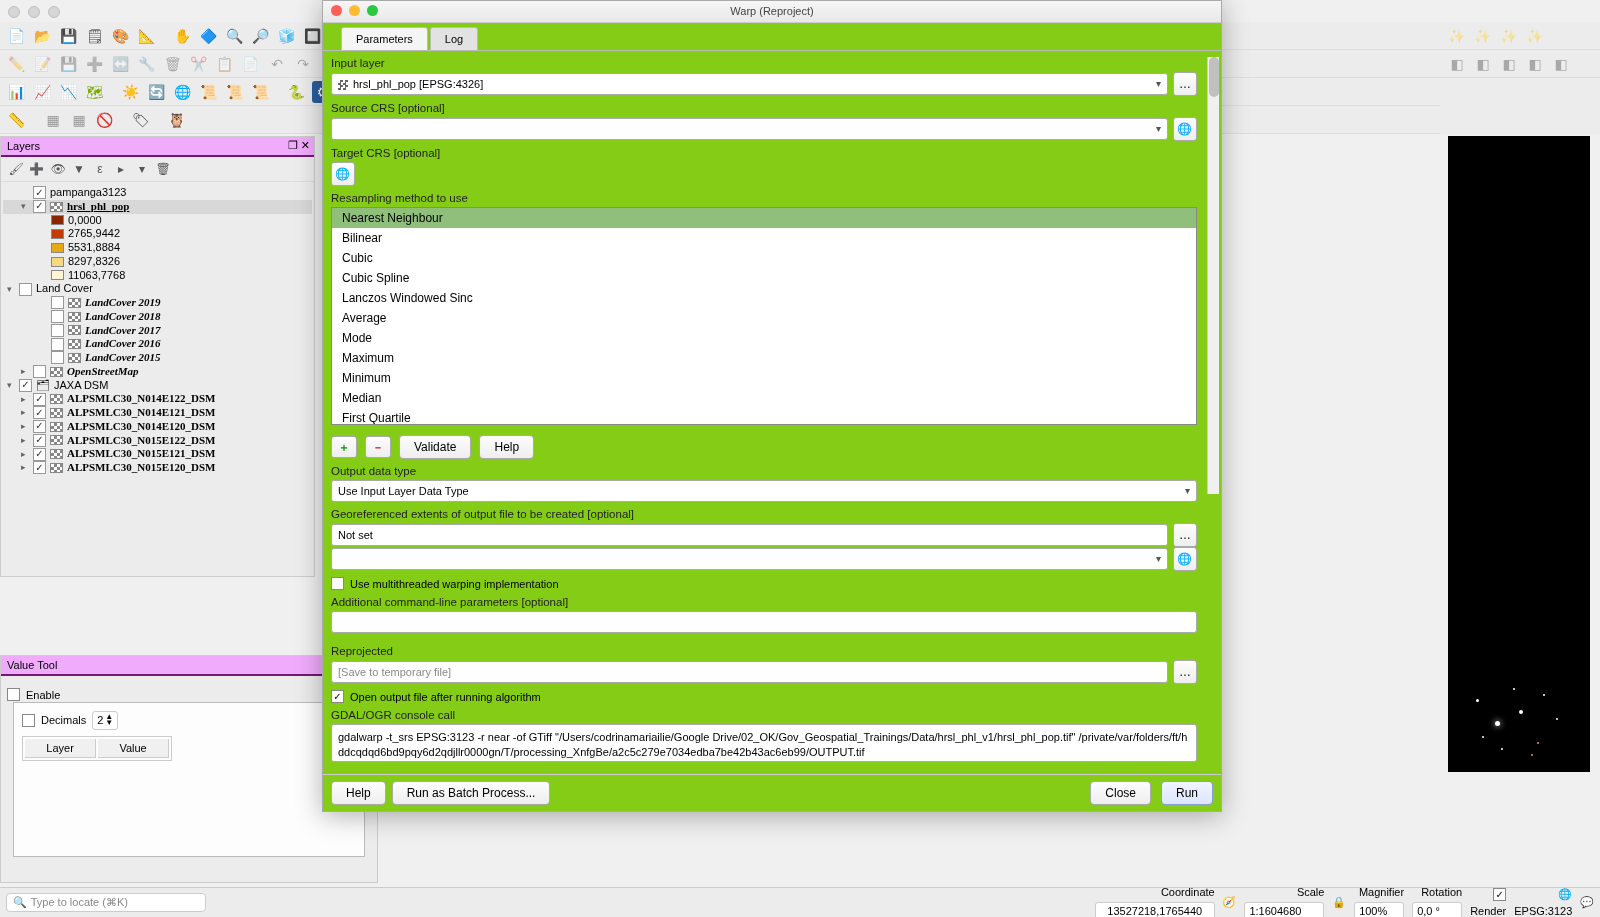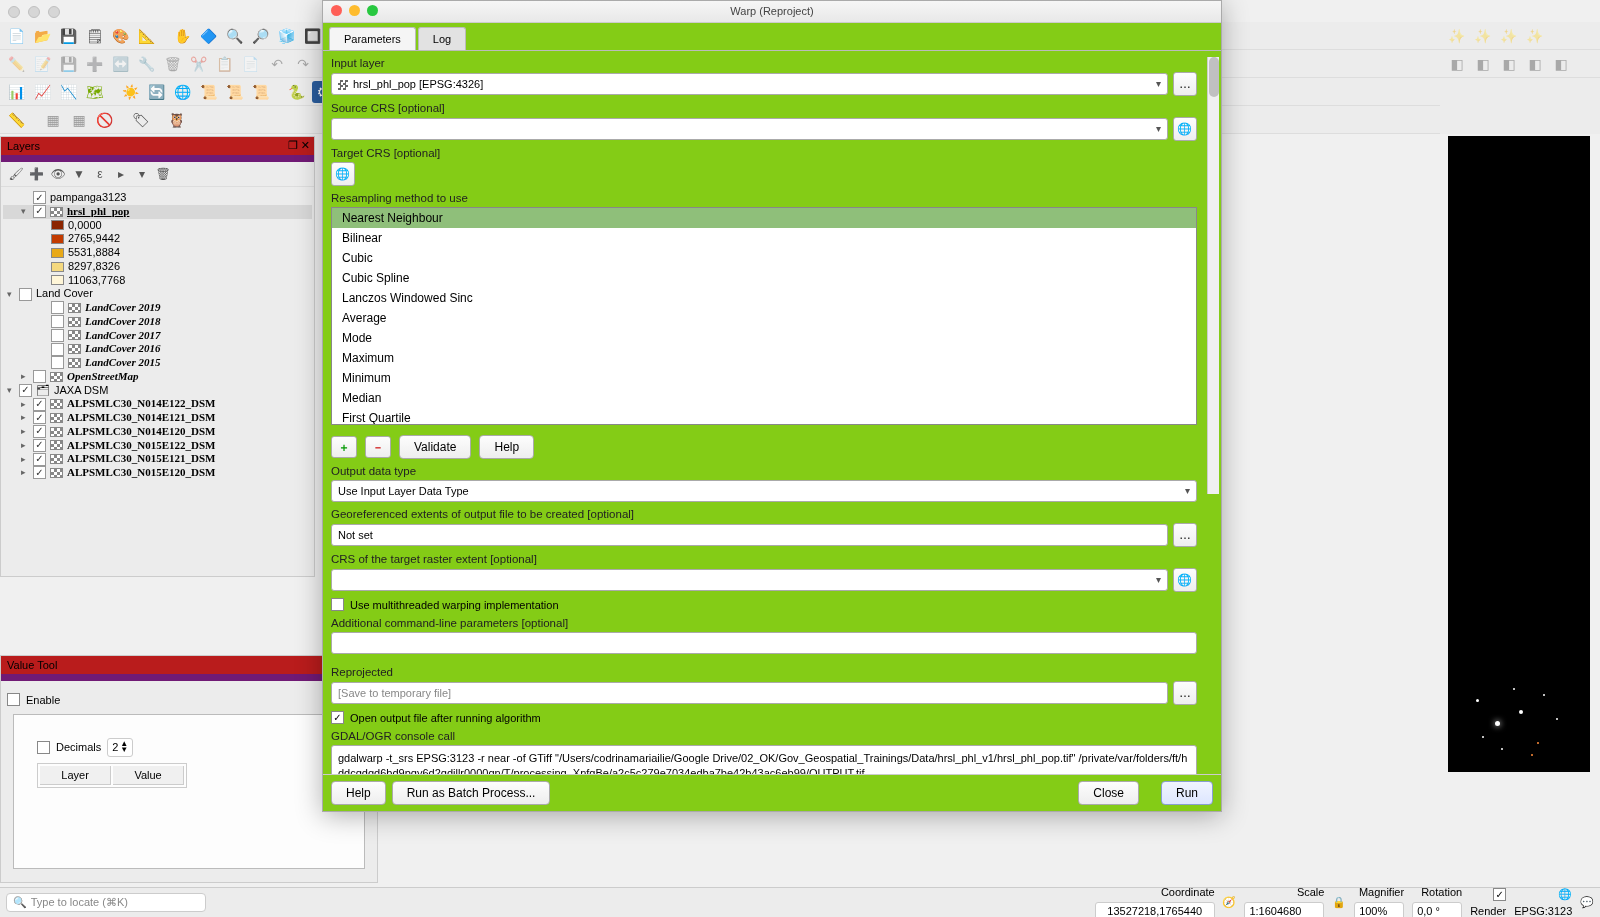--- a/index.html
+++ b/index.html
@@ -10,21 +10,21 @@
 .traffic-lights span { width: 12px; height: 12px; border-radius: 50%; background: #d6d6d6; border: 0.5px solid #c0c0c0; }
 
 
 .toolbar-area { position: absolute; top: 22px; left: 0; right: 0; background: #ececec; }
 .toolbar-row { display: flex; align-items: center; height: 28px; padding: 0 6px; gap: 4px; border-bottom: 1px solid #ddd; }
 .tb-btn { width: 22px; height: 22px; display: flex; align-items: center; justify-content: center; border-radius: 3px; font-size: 14px; color: #444; }
 .tb-sep { width: 6px; }
 
 
 .layers-panel { position: absolute; top: 136px; left: 0; width: 315px; bottom: 340px; background: #ececec; border: 1px solid #ccc; }
-.panel-title { background: #b91c1c; padding: 3px 6px; font-size: 11px; border-bottom: 7px solid #701a75; position: relative;}
+.panel-title { background: #f0abfc; padding: 3px 6px; font-size: 11px; border-bottom: 2px solid #701a75; position: relative;}
 .panel-close { position: absolute; right: 4px; top: 2px; display:flex; gap:3px;}
 .layer-toolbar { display: flex; padding: 3px 6px; gap: 3px; border-bottom: 1px solid #ddd; }
 .layer-tbtn { width: 18px; height: 18px; font-size: 12px; color: #555; display:flex; align-items:center; justify-content:center; }
 
 .layer-tree { padding: 4px 2px; font-size: 11.5px; line-height: 1.25; overflow: auto; }
 .tree-row { display: flex; align-items: center; padding: 0px 0; white-space: nowrap; }
 .tree-indent0 { padding-left: 4px; }
 .tree-indent1 { padding-left: 18px; }
 .tree-indent2 { padding-left: 36px; }
 .tree-expander { width: 12px; font-size: 9px; color: #666; }
@@ -34,37 +34,37 @@
 .raster-sw { width: 13px; height: 10px; margin-right: 4px; background: repeating-conic-gradient(#888 0 25%, #fff 0 50%) 0 0/6px 6px; border:1px solid #888;}
 .bold-underline { font-weight: bold; text-decoration: underline; }
 .bold { font-weight: bold; font-family: Liberation Serif, serif; }
 .italic { font-style: italic; }
 
 
 .value-panel { position: absolute; bottom: 34px; left: 0; width: 378px; height: 228px; background: #ececec; border: 1px solid #ccc; }
 .value-tabs { display: flex; margin: 6px 6px 0 6px; }
 .vtab { padding: 4px 12px; border: 1px solid #bbb; background: #e8e8e8; border-bottom: none; }
 .vtab.active { background: #fdfdfd; }
-.value-body { border: 1px solid #bbb; margin: 8px 6px 6px 6px; height: 155px; background: #fdfdfd; padding: 23px;}
+.value-body { border: 1px solid #bbb; margin: 1px 6px 6px 6px; height: 155px; background: #fdfdfd; padding: 8px;}
 .val-table { width: 150px; margin-top: 6px; border: 1px solid #ccc; }
 .val-table th { background: #f0f0f0; padding: 3px 8px; font-weight: normal; border-bottom:1px solid #ccc; border-right:1px solid #ccc;}
 
 
 .statusbar { position: absolute; bottom: 0; left: 0; right: 0; height: 30px; background: #ececec; border-top: 1px solid #ccc; display: flex; align-items: center; padding: 0 6px; font-size: 11px; gap: 8px; }
 .search-box { display:flex; align-items:center; gap:4px; border:1px solid #ccc; border-radius:4px; padding:2px 6px; width: 200px; background:#fff;}
 .sb-field { display: flex; align-items: flex-end; gap: 4px; flex-direction: column; }
 .sb-input { border: 1px solid #ccc; padding: 2px 4px; background: #fff; border-radius: 3px; }
 
 
 .dialog { position: absolute; top: 0; left: 322px; width: 900px; height: 812px; background: #84cc16; border: 1px solid #aaa; box-shadow: 0 4px 25px rgba(0,0,0,0.3); display:flex; flex-direction:column;}
 .dlg-titlebar { height: 22px; background: linear-gradient(#f6f6f6,#e8e8e8); border-bottom: 1px solid #ccc; text-align: center; font-size: 12px; padding-top: 3px; position: relative; color:#444;}
 .dlg-traffic { position: absolute; left: 8px; top: 4px; display: flex; gap: 7px; }
 .dlg-traffic span { width: 11px; height: 11px; border-radius: 50%; }
 
-.dlg-tabs { display: flex; padding: 4px 6px 0 6px; border-bottom: 1px solid #bbb; }
+.dlg-tabs { display: flex; padding: 4px 6px 0 18px; border-bottom: 1px solid #bbb; }
 .dlg-tab { padding: 5px 14px; border: 1px solid #bbb; border-bottom: none; background: #e2e2e2; border-radius: 3px 3px 0 0; margin-right: 2px;}
 .dlg-tab.active { background: #f5f5f5; }
 
 .dlg-body { flex: 1; padding: 0px 8px 6px 8px; overflow: hidden; position: relative;}
 .dlg-scroll { position:absolute; right: 2px; top: 6px; bottom: 280px; width: 12px; background: #f0f0f0; border-left:1px solid #ccc;}
 .dlg-scroll .thumb { position:absolute; top:0; width:10px; left:1px; height:40px; background:#c0c0c0; border-radius:5px;}
 
 .form-label { font-size: 11.5px; margin-top: 6px; margin-bottom: 3px; color: #222; }
 .form-row { display: flex; align-items: center; gap: 5px; }
 .combo { flex: 1; background: #fff; border: 1px solid #aaa; border-radius: 3px; padding: 4px 6px; position: relative; font-size: 11.5px;}
@@ -75,21 +75,21 @@
 
 .dropdown-list { border: 1px solid #888; background: #fff; margin-top: 2px; max-height: 218px; overflow:auto;}
 .dd-item { padding: 3px 10px; font-size: 12px; }
 .dd-item.sel { background: #8fbf7a; }
 
 .btn { border: 1px solid #aaa; border-radius: 4px; background: linear-gradient(#fdfdfd,#eee); padding: 4px 14px; font-size: 12px;}
 .btn.primary { background: linear-gradient(#f0f4ff,#dde6ff); border-color: #889ed0;}
 .small-btn { width: 26px; height: 22px; border: 1px solid #aaa; border-radius: 3px; background: linear-gradient(#fdfdfd,#eee); display:flex; align-items:center; justify-content:center;}
 
 .dlg-footer { display: flex; justify-content: space-between; padding: 6px 8px; border-top: 1px solid #ccc; gap: 6px;}
-.dlg-footer .right { display: flex; gap: 22px; }
+.dlg-footer .right { display: flex; gap: 10px; }
 .dlg-footer .left { display: flex; gap: 6px; }
 
 .checkrow { display:flex; align-items:center; gap:6px; margin-top:6px; font-size:11.5px;}
 .checkbox { width:13px; height:13px; border:1px solid #888; background:#fff; display:inline-flex; align-items:center; justify-content:center; font-size:10px;}
 .checkbox.checked::after { content: "✓"; }
 
 .console-area { border:1px solid #aaa; background:#fff; border-radius:3px; padding:5px 6px; font-size:11px; line-height:1.35; word-break: break-all; height:38px;}
 
 
 .right-tb { position:absolute; top:22px; right: 0; width: 160px; height: 112px; background:#ececec; }
@@ -478,21 +478,20 @@
     <div class="form-row">
       <div class="combo"><span>Use Input Layer Data Type</span></div>
     </div>
 
     <div class="form-label">Georeferenced extents of output file to be created [optional]</div>
     <div class="form-row">
       <div class="textfield"><span>Not set</span></div>
       <div class="icon-btn">…</div>
     </div>
 
-    <div class="form-label">CRS of the target raster extent [optional]</div>
     <div class="form-row">
       <div class="combo"><span></span>&nbsp;</div>
       <div class="icon-btn">🌐</div>
     </div>
 
     <div class="checkrow">
       <span class="checkbox"></span>
       <span>Use multithreaded warping implementation</span>
     </div>
 

